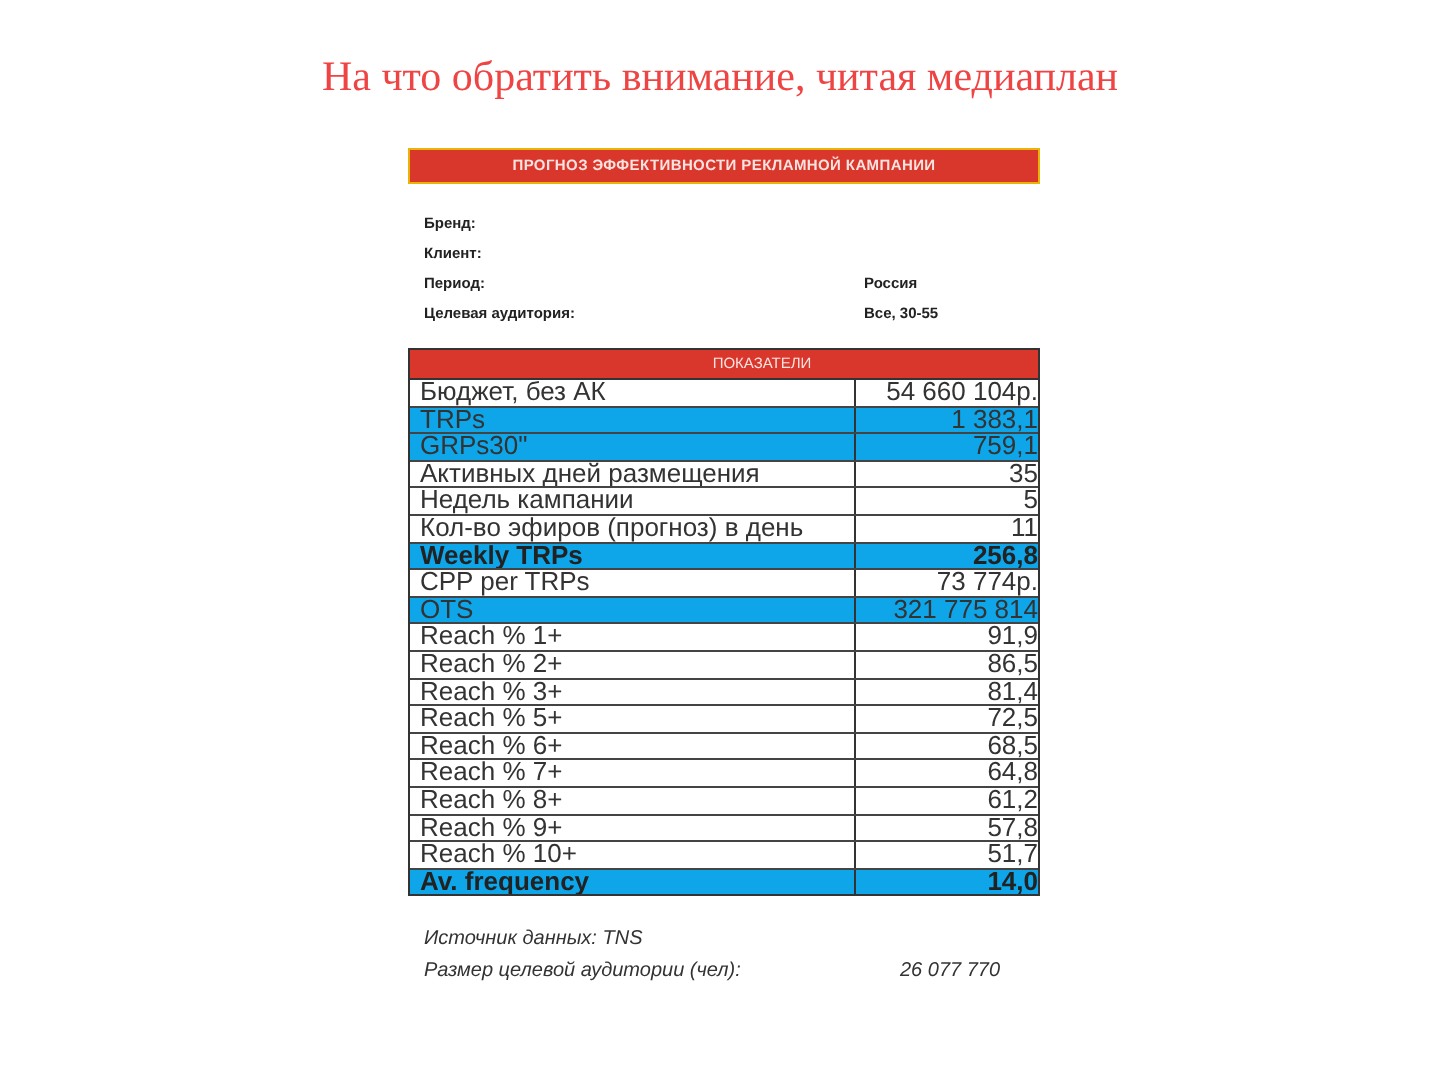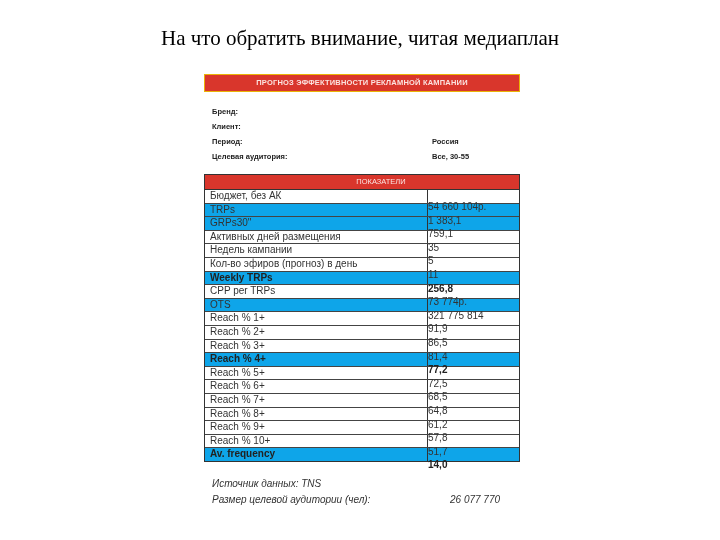--- a/index.html
+++ b/index.html
@@ -1,36 +1,36 @@
 <!DOCTYPE html>
 <html><head>
 <meta charset="utf-8">
 <style>
   html, body { margin:0; padding:0; }
   body { width:720px; height:540px; background:#ffffff; position:relative; overflow:hidden;
          font-family:"Liberation Sans", sans-serif; }
   .slide-title { position:absolute; top:26px; left:0; width:720px; text-align:center;
-         font-family:"Liberation Serif", serif; font-size:21px; color:#000000; }
+         font-family:"Liberation Serif", serif; font-size:21px; color:#ef4444; }
   .doc { position:absolute; left:204px; top:74px; width:316px; }
   .banner { height:16px; background:#d9362c; border:1px solid #eab308; color:#fbe3e0;
          font-size:7.5px; font-weight:bold; text-align:center; line-height:16px; letter-spacing:0.2px; }
   .info { margin-top:12px; padding-left:8px; font-size:7.5px; font-weight:bold; color:#222; }
   .info-row { display:flex; height:15px; line-height:15px; }
   .info-row .k { width:220px; }
   .info-row .v { flex:1; }
   .table { margin-top:10px; border:1px solid #333; }
   .table-head { height:14px; background:#d9362c; color:#fbe3e0; font-size:7.5px;
          text-align:center; line-height:14px; border-bottom:1px solid #333;padding-left:38px; }
-  .row { display:flex; height:12.6px; line-height:12.6px; font-size:10px; color:#333;
+  .row { display:flex; height:12.6px; line-height:12.6px; font-size:13px; color:#333;
          border-bottom:1px solid #444; background:#fff; }
   .row:last-child { border-bottom:none; }
   .row.hl { background:#0ea5e9; }
   .row.bold { font-weight:bold; color:#222; }
   .row .k { width:217px; padding-left:5px; border-right:1px solid #333; white-space:nowrap; overflow:hidden; }
-  .row .v { flex:1; text-align:left;margin-top:11px; }
+  .row .v { flex:1; text-align:right; }
   .notes { margin-top:14px; padding-left:8px; font-size:10px; font-style:italic; color:#333; }
   .notes .n-row { display:flex; height:16px; line-height:16px; }
   .notes .k { width:238px; }
 </style>
 </head>
 <body>
 
 <div class="slide-title">На что обратить внимание, читая медиаплан</div>
 
 <div class="doc">
@@ -99,24 +99,20 @@
                    <span class="v">91,9</span>
         </div>
         <div class="row">
           <span class="k">Reach % 2+</span>
                    <span class="v">86,5</span>
         </div>
         <div class="row">
           <span class="k">Reach % 3+</span>
                    <span class="v">81,4</span>
         </div>
-        <div class="row hl bold">
-          <span class="k">Reach % 4+</span>
-                   <span class="v">77,2</span>
-        </div>
         <div class="row">
           <span class="k">Reach % 5+</span>
                    <span class="v">72,5</span>
         </div>
         <div class="row">
           <span class="k">Reach % 6+</span>
                    <span class="v">68,5</span>
         </div>
         <div class="row">
           <span class="k">Reach % 7+</span>

